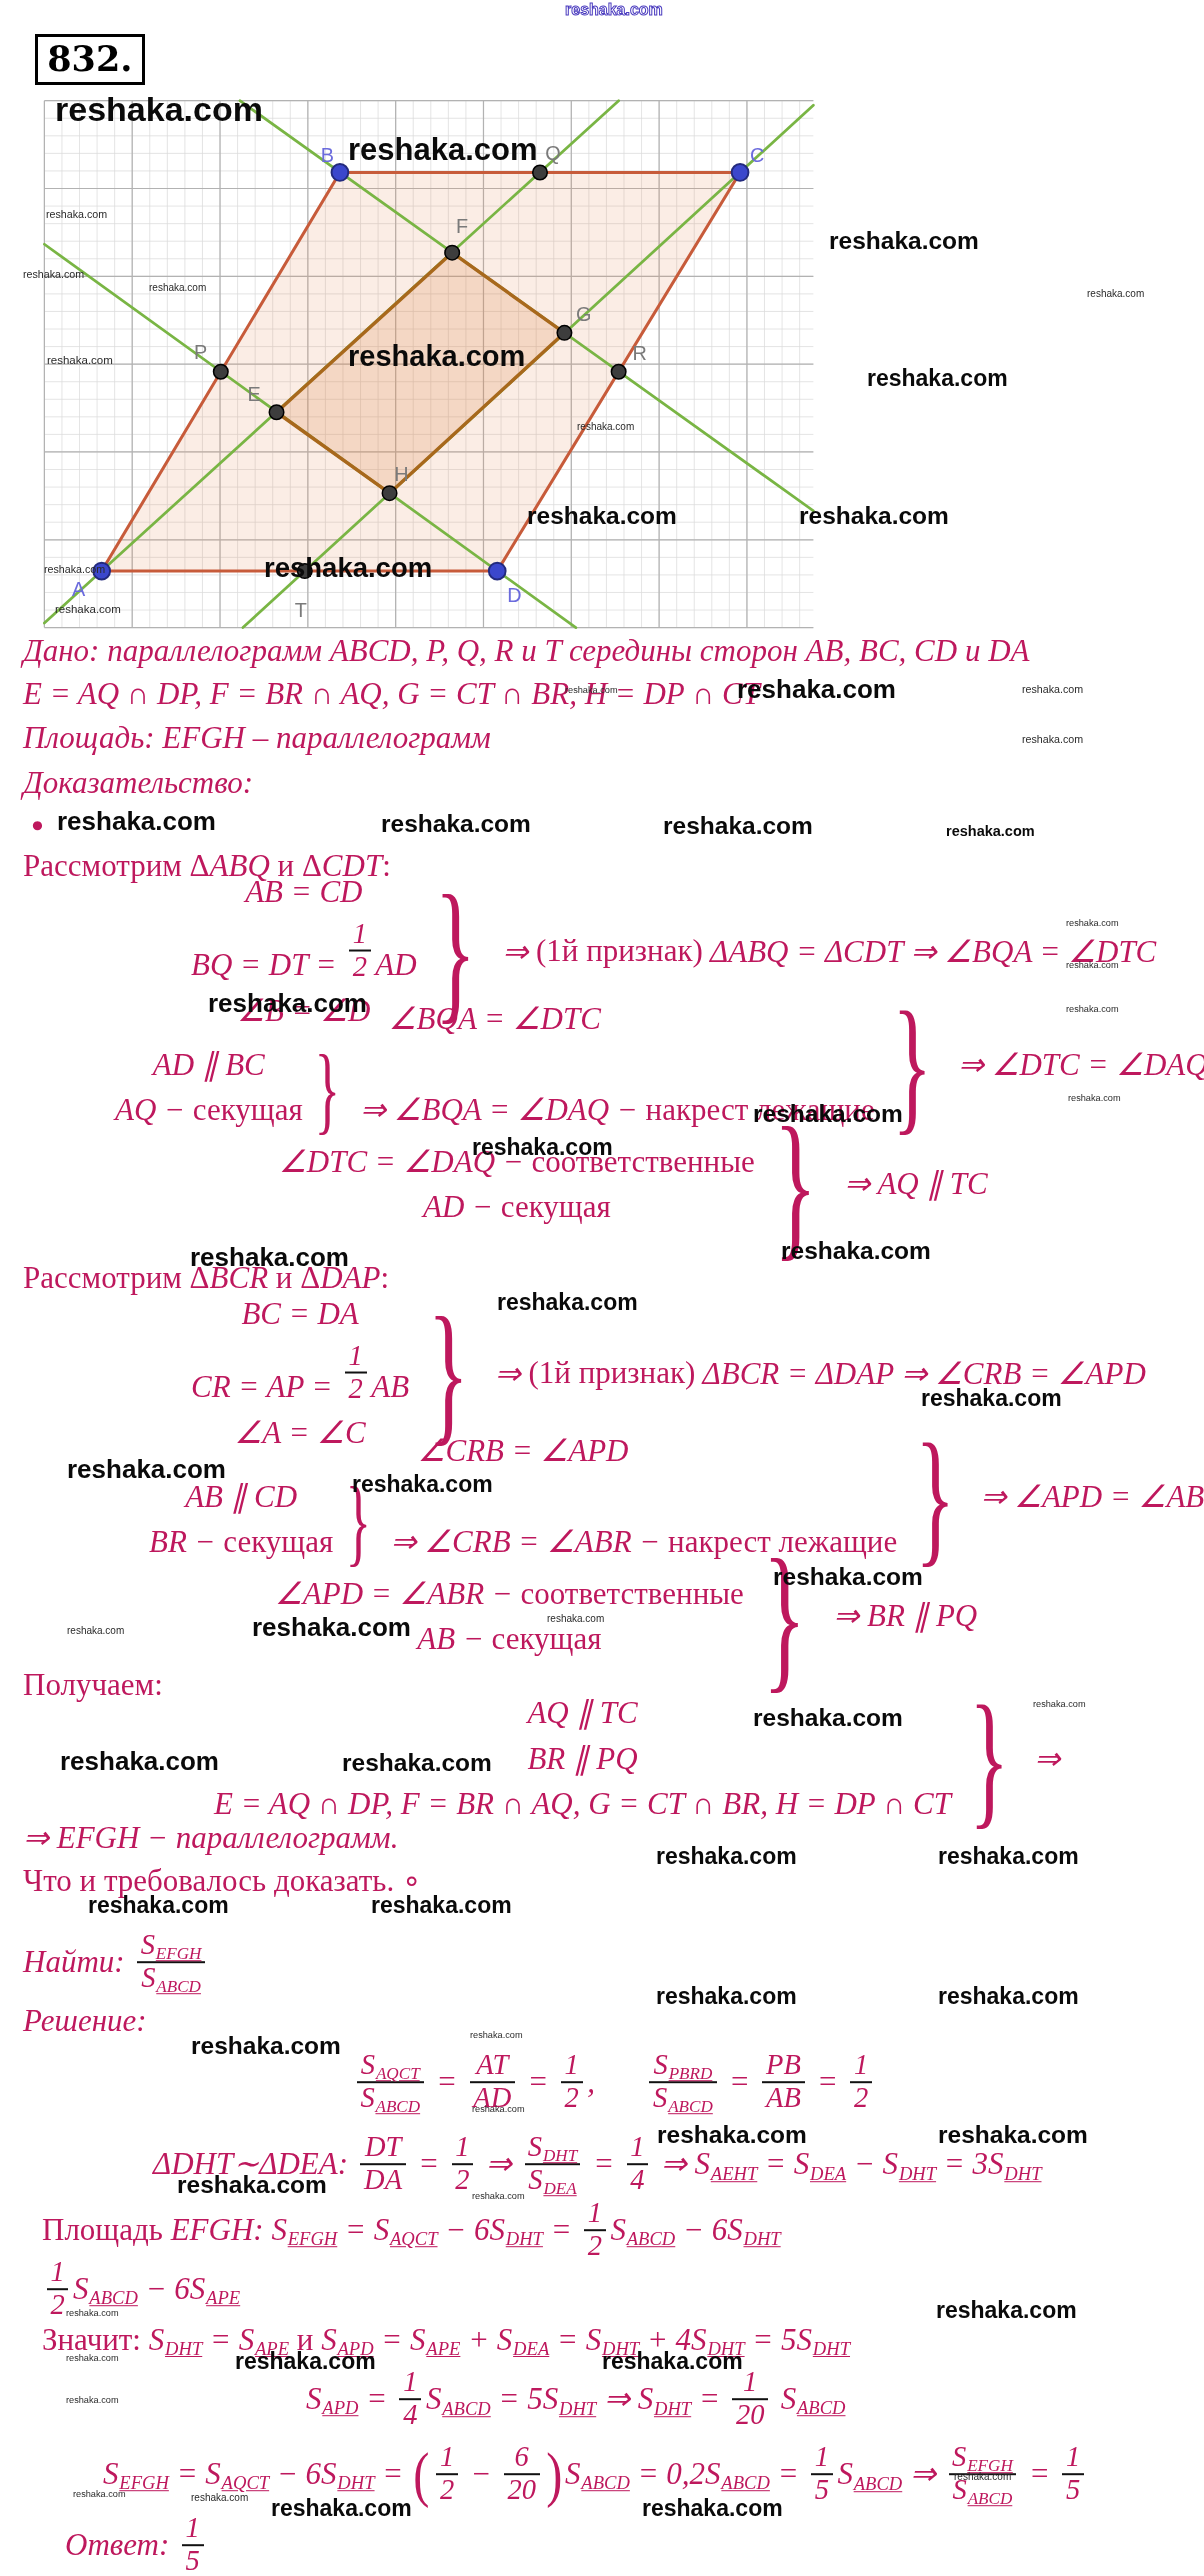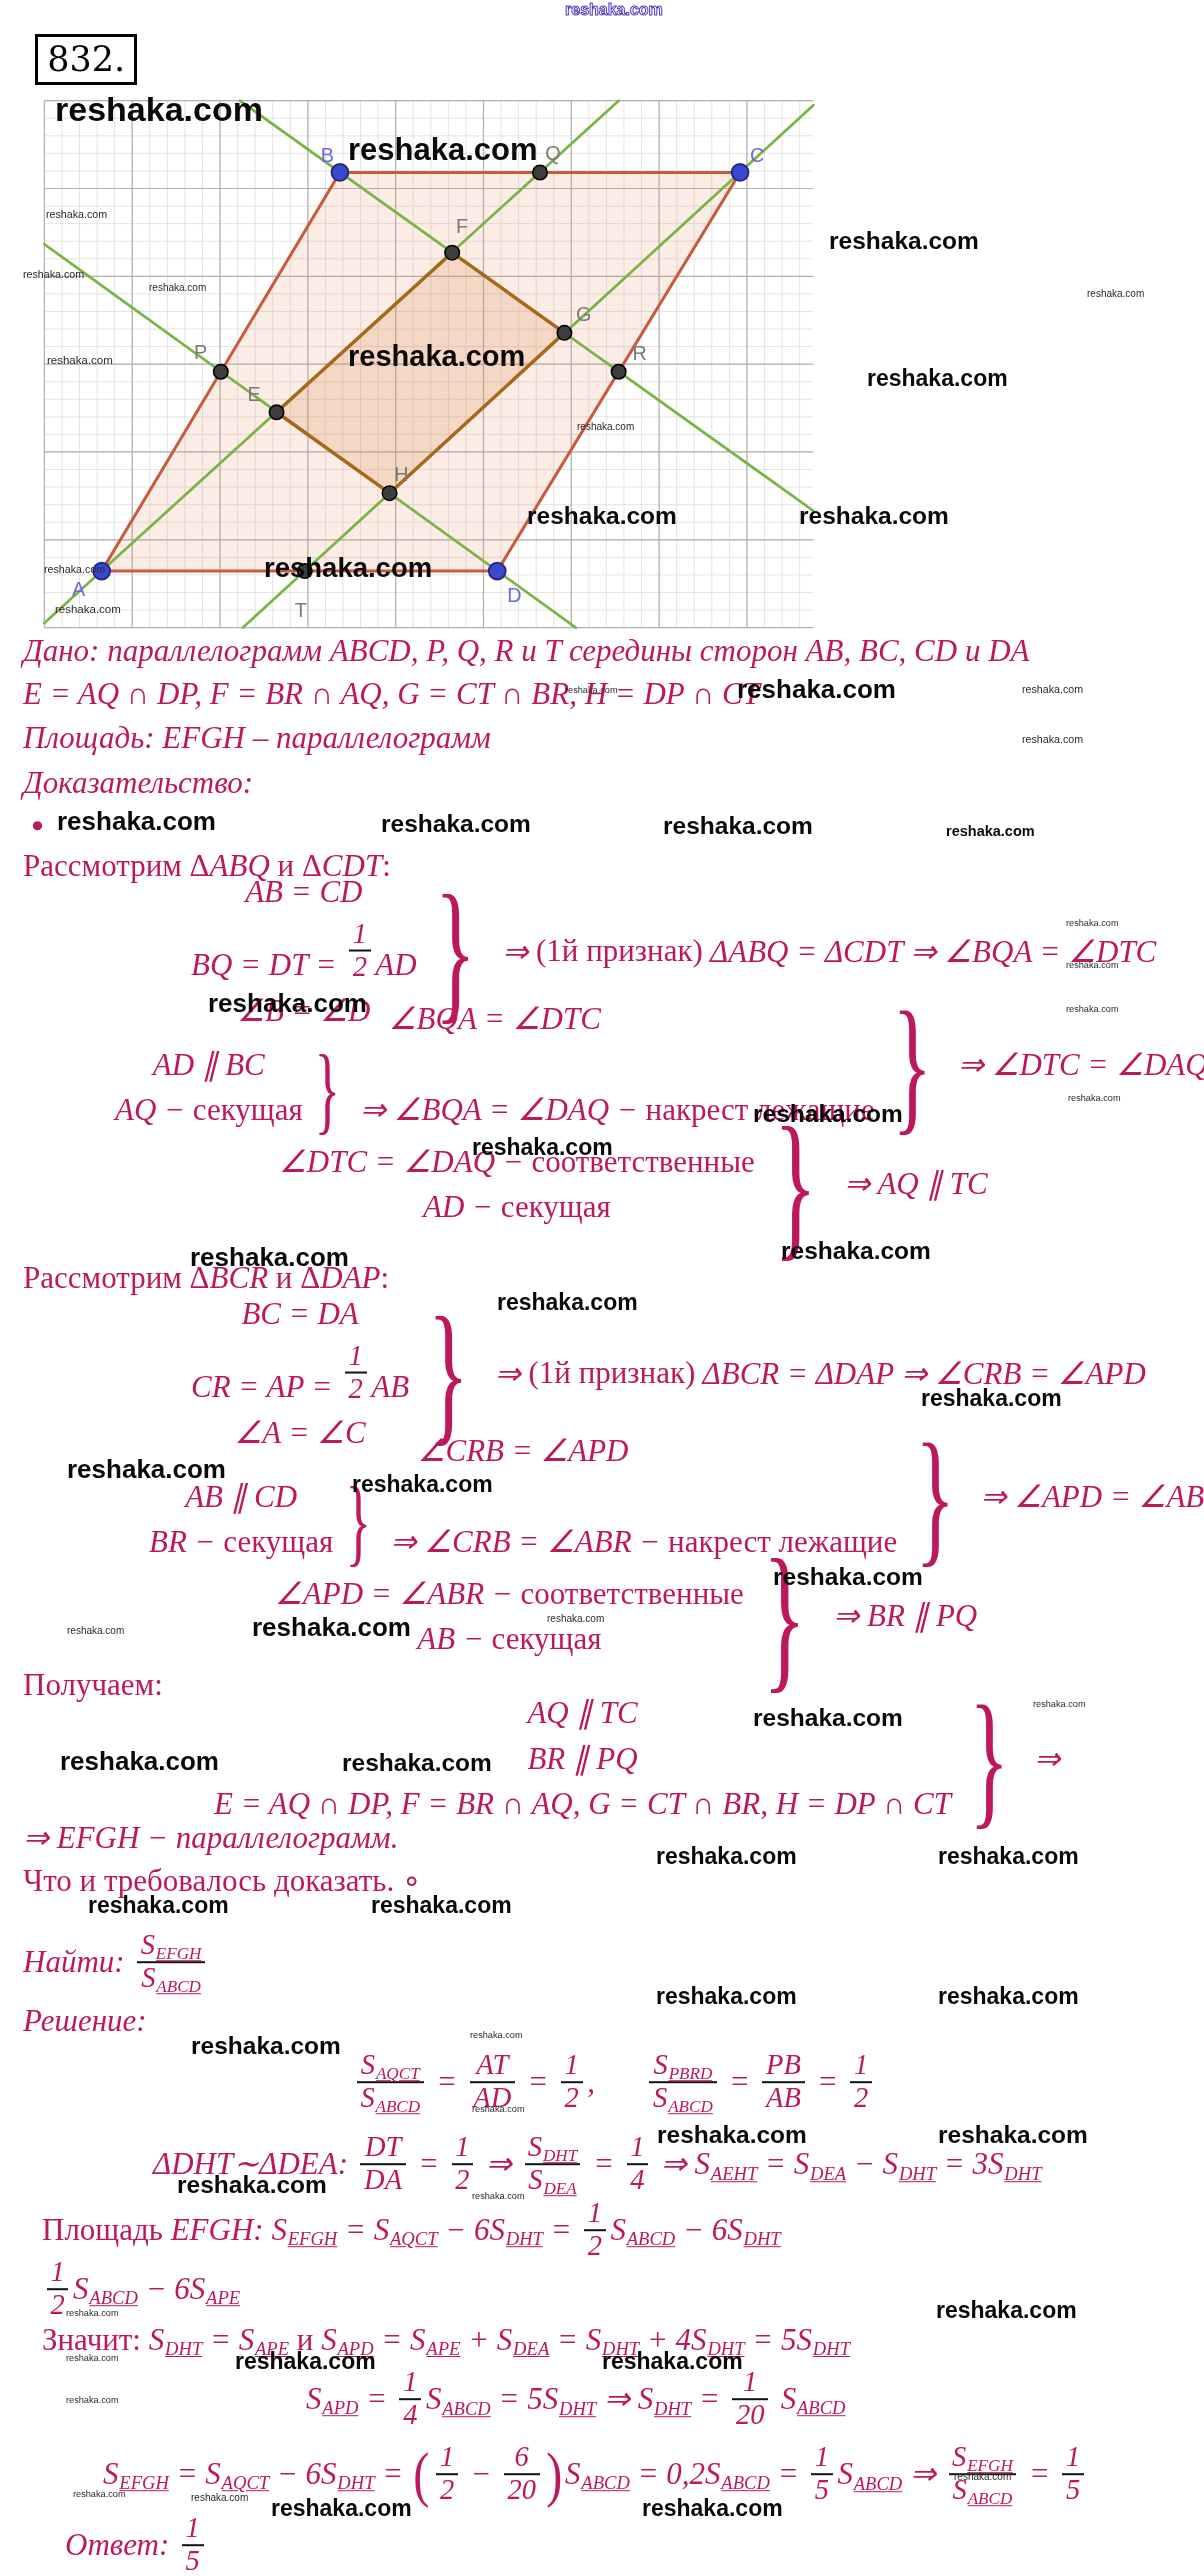--- a/index.html
+++ b/index.html
@@ -1,19 +1,19 @@
 <!DOCTYPE html>
 <html style="font-size:12.2px"><head>
 <meta charset="utf-8">
 <style>
   html,body{margin:0;padding:0;background:#fff;}
   #page{position:relative;width:1204px;height:2576px;background:#fff;overflow:hidden;
         font-family:"Liberation Serif",serif;}
   #problem-box{position:absolute;left:35px;top:34px;border:3.1px solid #000;padding:3.1px 9.2px;
-        font-family:"DejaVu Serif",serif;font-weight:400;font-size:35px;color:#000;line-height:1.1;}
+        font-family:"DejaVu Serif",serif;font-weight:700;font-size:35px;color:#000;line-height:1.1;}
   #figure-svg{position:absolute;left:38px;top:90px;}
   .wm{position:absolute;font-family:"Liberation Sans",sans-serif;font-weight:700;color:#0a0a0a;
       white-space:nowrap;line-height:1;z-index:5;}
   .wm.tiny{font-weight:400;color:#2a2a2a;}
   .wm.wo{color:#fff;-webkit-text-stroke:1px #4a3bbf;}
   .fl{position:absolute;display:flex;align-items:center;font-family:"Liberation Serif",serif;
       font-style:italic;font-size:31px;color:#be185d;white-space:pre;transform:translateY(-50%);z-index:4;}
   .fl .up{font-style:normal;}
   .fl sub{font-size:0.60em;font-style:italic;vertical-align:baseline;position:relative;top:0.28em;margin-left:0.8px;text-decoration:underline;}
   .frac{display:inline-flex;flex-direction:column;align-items:center;margin:0 4.6px;font-size:0.92em;line-height:1.08;}

